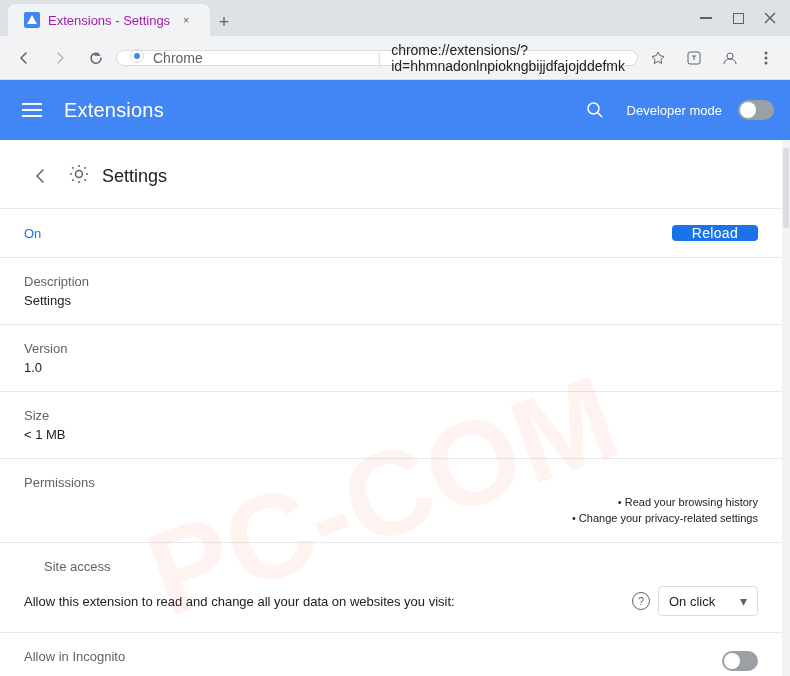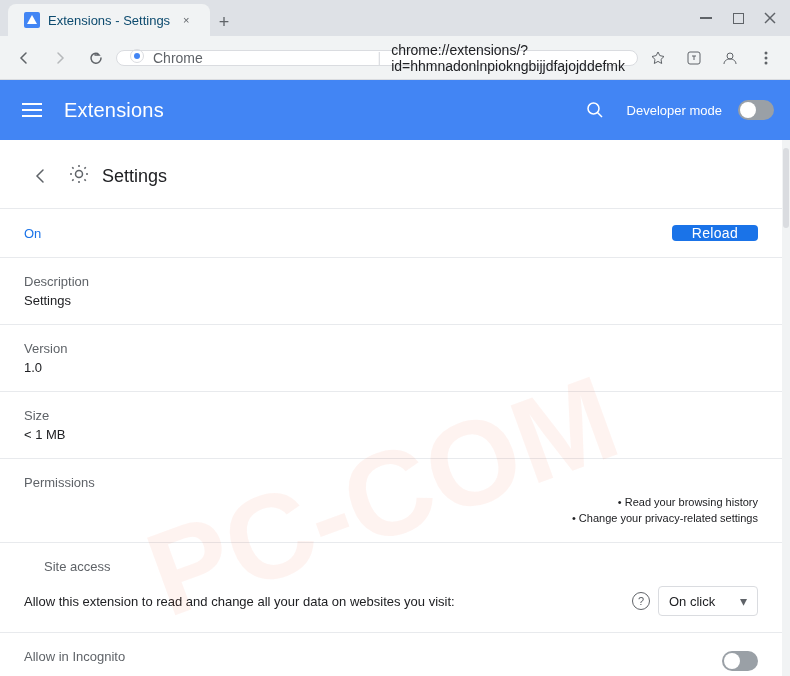--- a/index.html
+++ b/index.html
@@ -86,21 +86,21 @@
 <div class="browser-frame">
 
   <div class="title-bar">
     <div class="tab-bar">
       <div class="tab-active">
         <div class="tab-favicon">
           <svg viewBox="0 0 12 12" fill="white">
               <path d="M6 1L11 10H1L6 1z"></path>
             </svg>
         </div>
-        <span style="font-size:13px;color:#0c4a6e;white-space:nowrap;overflow:hidden;text-overflow:ellipsis;max-width:130px;">Extensions - Settings</span>
+        <span style="font-size:13px;color:#a21caf;white-space:nowrap;overflow:hidden;text-overflow:ellipsis;max-width:130px;">Extensions - Settings</span>
         <div class="tab-close">×</div>
       </div>
       <div class="new-tab-btn">+</div>
     </div>
     <div class="window-controls">
       <div class="win-btn">
         <svg width="12" height="2" viewBox="0 0 12 2">
             <rect width="12" height="2" fill="#5f6368"></rect>
           </svg>
       </div>

